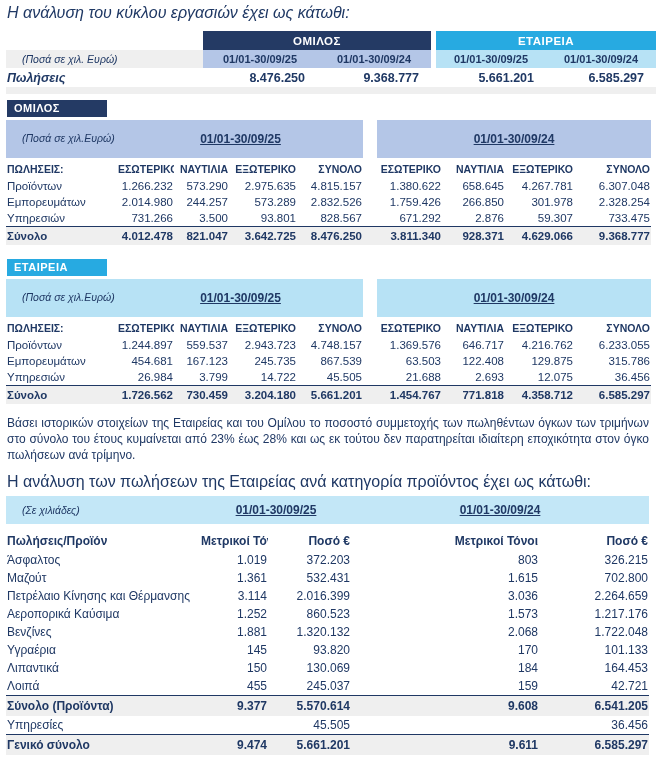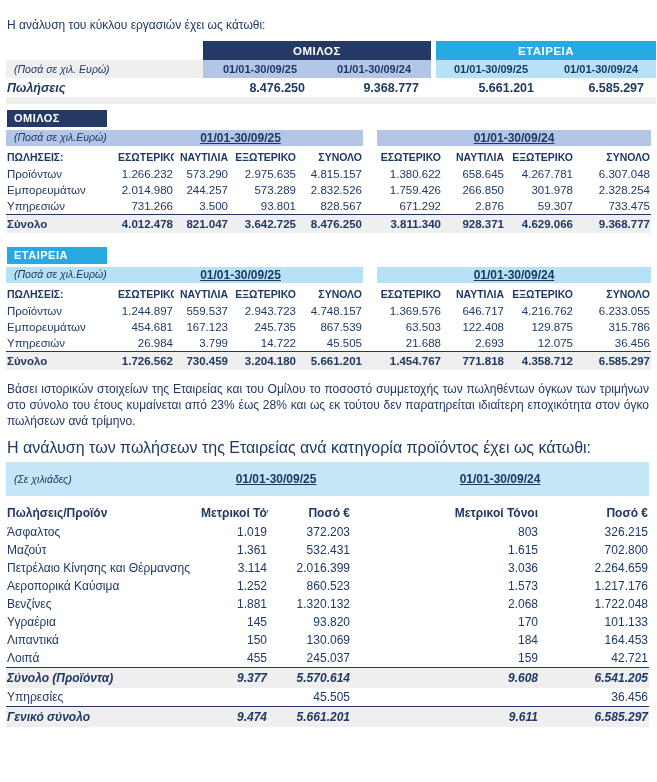--- a/index.html
+++ b/index.html
@@ -1,65 +1,65 @@
 <!DOCTYPE html>
 <html><head>
 <meta charset="utf-8">
 <style>
   html,body { margin:0; padding:0; background:#fff; }
   body { width:657px; font-family:"Liberation Sans", sans-serif; color:#1F3864; }
   .page { padding:4px 7px 0 6px; width:644px; }
 
   p { margin:0; }
-  .intro { font-size:12px; margin:14px 0 9px 1px; }
+  .intro { font-size:16px; margin:0 0 9px 1px;font-style:italic; }
   .para { font-size:12px; text-align:justify; line-height:1.32; margin:11px 1px 10px 1px; }
   .lead-in { font-size:16px; margin:10px 1px 5px 1px; }
 
   table { border-collapse:collapse; table-layout:fixed; }
   td, th { padding:0; font-weight:normal; overflow:hidden; white-space:nowrap; }
 
   
   .summary { width:650px; font-size:12px; margin-bottom:4px; }
   .hdr-navy { background:#243A64; color:#fff; font-weight:bold; text-align:center; font-size:11.5px; height:19px; letter-spacing:.5px; }
   .hdr-cyan { background:#27AAE1; color:#fff; font-weight:bold; text-align:center; font-size:11.5px; height:19px; letter-spacing:.5px; }
   .band-peri { background:#B4C6E7; }
   .band-cyan { background:#B7E2F5; }
   .band-cyan2 { background:#C3E7F7; }
   .date { font-weight:bold; text-align:center; font-size:11px; height:18px; }
   .date-u { font-weight:bold; text-align:center; font-size:12px; text-decoration:underline; }
   .note-cell { background:#EFEFEF; }
-  .note { font-style:italic; font-size:10.5px; padding-left:8px; }
+  .note { font-style:italic; font-size:10.5px; padding-left:16px; }
   .summary .lbl { font-weight:bold; font-size:12.5px; padding:3px 0 2px 1px;font-style:italic; }
   .summary .val { text-align:right; font-weight:bold; font-size:12.5px; padding:3px 12px 2px 0; }
   .strip td { background:#EFEFEF; height:7px; }
 
   
   .tag { display:inline-block; width:87px; padding:2px 6px 3px 7px; font-size:11px; font-weight:bold; color:#fff; margin:0 0 3px 1px; letter-spacing:.5px; }
   .tag-navy { background:#243A64; }
   .tag-cyan { background:#27AAE1; }
 
   
   .geo { width:645px; font-size:11.5px; margin-bottom:12px; }
-  .geo .band td { height:16px; vertical-align:middle; }
+  .geo .band td { height:38px; vertical-align:middle; }
   .geo .note { line-height:1.25; white-space:normal; }
   .geo .colhdr td { font-weight:bold; font-size:10.5px; text-align:right; padding:5px 1px 3px 0; }
   .geo .colhdr td.first { text-align:left; padding-left:1px; }
   .geo td.rl { text-align:left; padding:2px 0 2px 1px; }
   .geo td.num { text-align:right; padding:2px 1px 2px 0; }
   .geo tr.total td { background:#EFEFEF; border-top:1px solid #1F3864; font-weight:bold; padding-top:3px; padding-bottom:3px; }
   .gapcol { background:#fff; }
 
   
   .prod { width:643px; font-size:12px; margin-top:3px; }
-  .prod .band td { height:34px; vertical-align:middle; }
+  .prod .band td { height:28px; vertical-align:middle; }
   .prod .colhdr td { font-weight:bold; text-align:right; padding:10px 1px 3px 0; }
   .prod .colhdr td.first { text-align:left; padding-left:1px; }
   .prod td.rl { text-align:left; padding:2px 0 2px 1px; }
   .prod td.num { text-align:right; padding:2px 1px 2px 0; }
-  .prod tr.total td { background:#EFEFEF; border-top:1px solid #1F3864; font-weight:bold; padding-top:3px; padding-bottom:3px;font-style:italic; }
+  .prod tr.total td { background:#EFEFEF; border-top:1px solid #1F3864; font-weight:bold; padding-top:3px; padding-bottom:3px; }
 </style>
 </head>
 <body>
 
 <div class="page">
 
   <p class="intro">Η ανάλυση του κύκλου εργασιών έχει ως κάτωθι:</p>
 
   
   <table class="summary">

